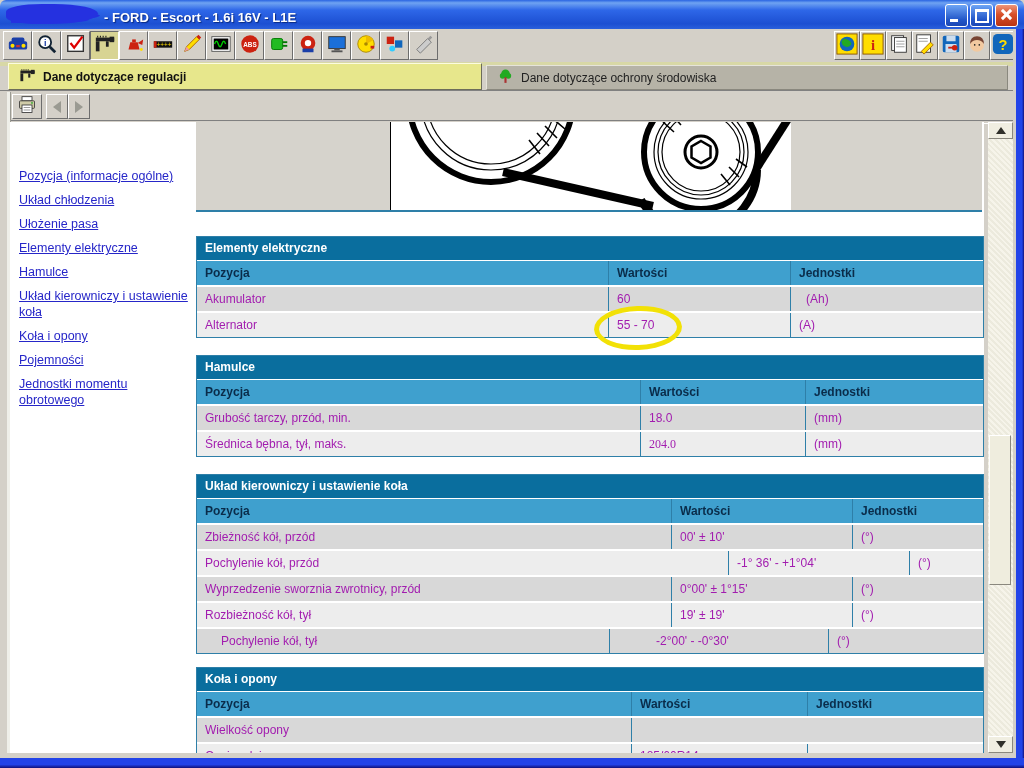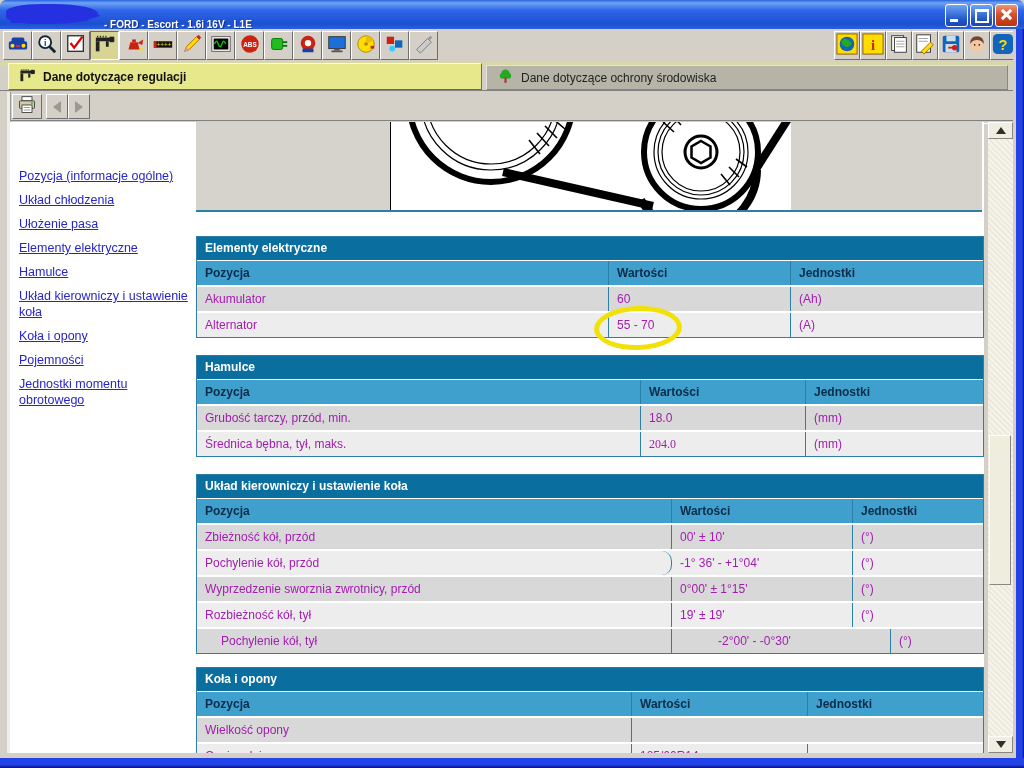--- a/index.html
+++ b/index.html
@@ -4,21 +4,21 @@
 <style>
   html,body{margin:0;padding:0;background:#3a6ea5;}
   #app{position:relative;width:1024px;height:768px;overflow:hidden;
        font-family:"Liberation Sans","DejaVu Sans",sans-serif;background:#D4D0C8;}
   
   .titlebar{position:absolute;left:0;top:0;width:1024px;height:29px;
     background:linear-gradient(to bottom,#2964e2,#6fa3f2 10%,#2e67e8 35%,#1c4fd2 82%,#2a60dc);
     border-radius:6px 6px 0 0;color:#fff;}
   .scribble{position:absolute;left:6px;top:4px;width:92px;height:20px;background:#2531e0;
     border-radius:45% 55% 60% 40%;box-shadow:8px 2px 0 -6px #2531e0,-2px 6px 0 -7px #2531e0;}
-  .title-text{position:absolute;left:104px;top:19px;font-size:10px;font-weight:bold;
+  .title-text{position:absolute;left:104px;top:10px;font-size:13px;font-weight:bold;
     text-shadow:1px 1px 1px #0a2a80;white-space:nowrap;}
   .winbtns{position:absolute;right:6px;top:4px;display:flex;gap:2px;}
   .wbtn{width:21px;height:21px;border-radius:3px;border:1px solid #fff;
     position:relative;cursor:pointer;}
   .wbtn.min,.wbtn.max{background:linear-gradient(to bottom,#6ea5f5,#2256c8 70%,#1a46b4);}
   .wbtn.close{background:linear-gradient(to bottom,#ee9579,#d8502a 45%,#b83412);}
   .wbtn.min::after{content:"";position:absolute;left:4px;bottom:4px;width:8px;height:3px;background:#fff;}
   .wbtn.max::after{content:"";position:absolute;left:4px;top:4px;width:10px;height:9px;
     border:2px solid #fff;border-top-width:3px;}
   .wbtn.close::before,.wbtn.close::after{content:"";position:absolute;left:9px;top:3px;
@@ -363,21 +363,21 @@
   <div class="tbl" style="top: 114px;">
         <div class="ttl">Elementy elektryczne</div>
         <div class="row hdr">
           <div class="c" style="width: 412px;">Pozycja</div>
           <div class="c" style="width: 182px;">Wartości</div>
           <div class="c" style="flex: 1 1 0%;">Jednostki</div>
         </div>
         <div class="row d">
           <div class="c" style="width: 412px;">Akumulator</div>
           <div class="c" style="width: 182px;">60</div>
-          <div class="c" style="flex: 1 1 0%;">(Ah)</div>
+          <div class="c" style="flex: 1 1 0%; margin-left: 7px;">(Ah)</div>
         </div>
         <div class="row l">
           <div class="c" style="width: 412px;">Alternator</div>
           <div class="c" style="width: 182px;">55 - 70</div>
           <div class="c" style="flex: 1 1 0%;">(A)</div>
         </div>
       </div>
       <div class="tbl" style="top: 233px;">
         <div class="ttl">Hamulce</div>
         <div class="row hdr">
@@ -402,36 +402,36 @@
           <div class="c" style="width: 475px;">Pozycja</div>
           <div class="c" style="width: 181px;">Wartości</div>
           <div class="c" style="flex: 1 1 0%;">Jednostki</div>
         </div>
         <div class="row d">
           <div class="c" style="width: 475px;">Zbieżność kół, przód</div>
           <div class="c" style="width: 181px;">00' ± 10'</div>
           <div class="c" style="flex: 1 1 0%;">(°)</div>
         </div>
         <div class="row l">
-          <div class="c" style="width: 475px; border-radius: 10px;">Pochylenie kół, przód</div>
+          <div class="c" style="width: 532px;">Pochylenie kół, przód</div>
           <div class="c" style="width: 181px;">-1° 36' - +1°04'</div>
           <div class="c" style="flex: 1 1 0%;">(°)</div>
         </div>
         <div class="row d">
           <div class="c" style="width: 475px;">Wyprzedzenie sworznia zwrotnicy, przód</div>
           <div class="c" style="width: 181px;">0°00' ± 1°15'</div>
           <div class="c" style="flex: 1 1 0%;">(°)</div>
         </div>
         <div class="row l">
           <div class="c" style="width: 475px;">Rozbieżność kół, tył</div>
           <div class="c" style="width: 181px;">19' ± 19'</div>
           <div class="c" style="flex: 1 1 0%;">(°)</div>
         </div>
         <div class="row d">
-          <div class="c" style="width: 475px; padding-left: 24px;">Pochylenie kół, tył</div>
+          <div class="c" style="width: 413px; padding-left: 24px;">Pochylenie kół, tył</div>
           <div class="c" style="width: 181px; margin-left: 38px;">-2°00' - -0°30'</div>
           <div class="c" style="flex: 1 1 0%;">(°)</div>
         </div>
       </div>
       <div class="tbl" style="top: 545px;">
         <div class="ttl">Koła i opony</div>
         <div class="row hdr">
           <div class="c" style="width: 435px;">Pozycja</div>
           <div class="c" style="width: 176px;">Wartości</div>
           <div class="c" style="flex: 1 1 0%;">Jednostki</div>

